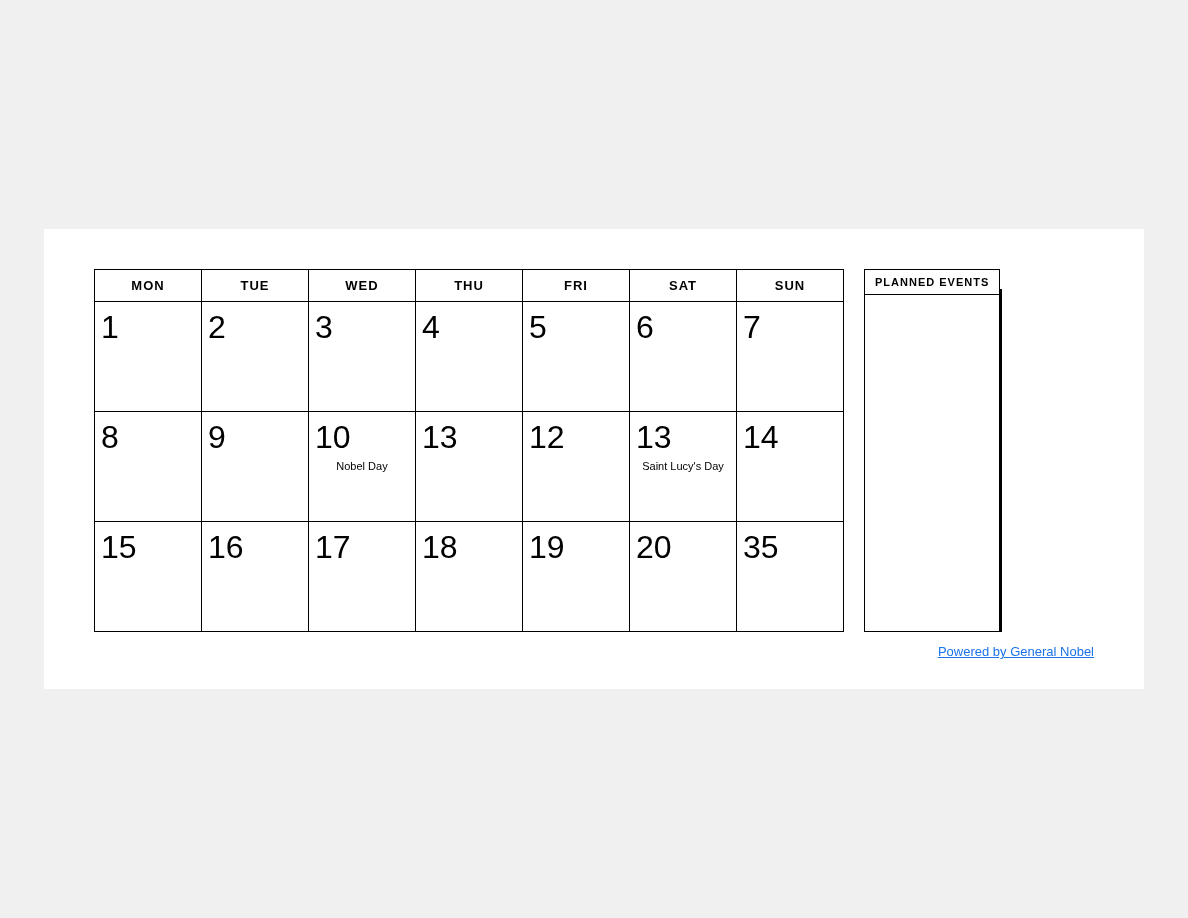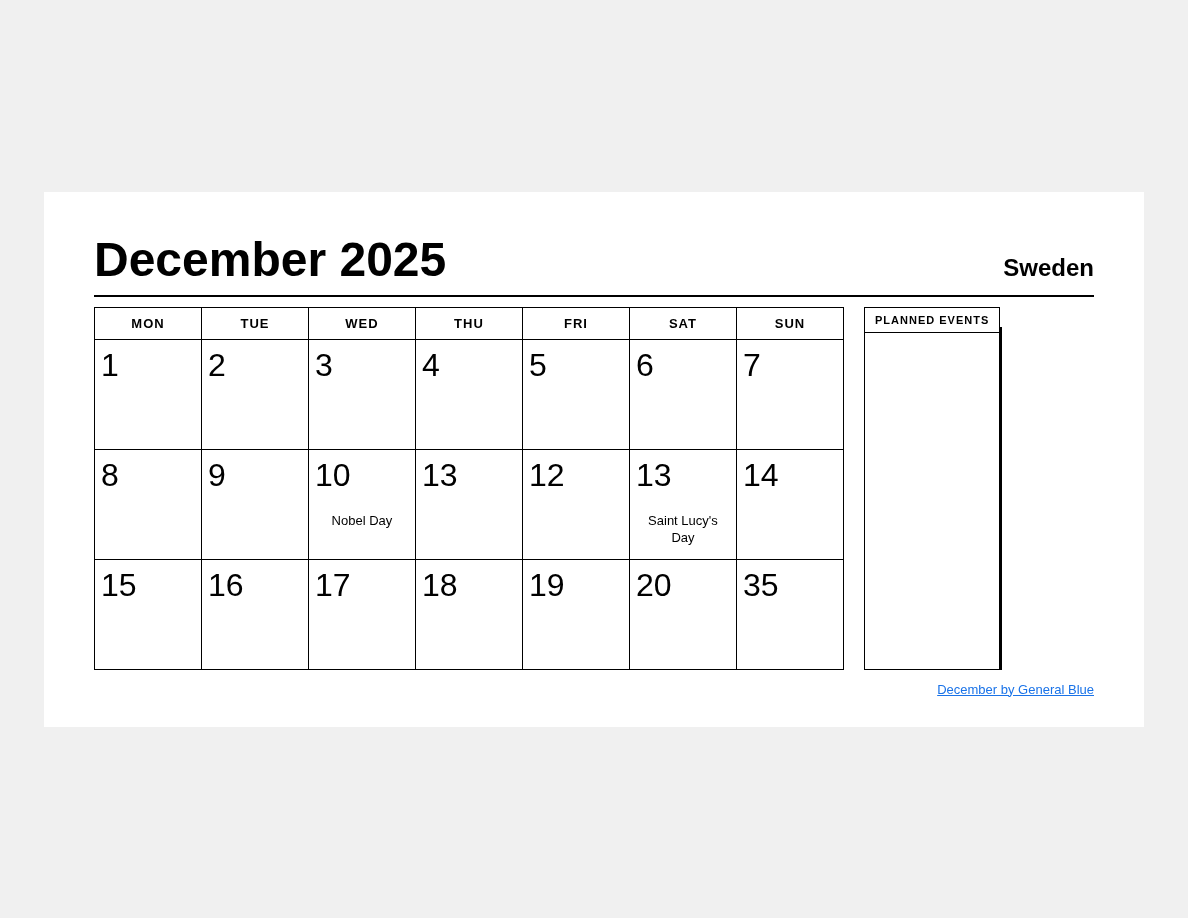--- a/index.html
+++ b/index.html
@@ -64,23 +64,23 @@
       vertical-align: top;
       height: 110px;
       width: 110px;
     }
     .day-number {
       font-size: 32px;
       font-weight: normal;
       line-height: 1.1;
     }
     .event-label {
-      font-size: 13px;
+      font-size: 11px;
       text-align: center;
-      margin-top: 20px;
+      margin-top: 4px;
       line-height: 1.3;
     }
     .sidebar-box {
       border: 1.5px solid #000;
     }
     .sidebar-box-header {
       border-bottom: 1.5px solid #000;
       padding: 6px 10px;
       font-size: 11px;
       font-weight: bold;
@@ -103,24 +103,20 @@
     }
     .powered-by a {
       color: #1a73e8;
       text-decoration: underline;
     }
   </style>
 </head>
 <body>
 
 <div class="page">
-  <div class="header">
-    <div class="title">December 2025</div>
-    <div class="country">Sweden</div>
-  </div>
 
   <div class="main-layout">
     <div class="calendar-section">
       <table class="calendar-grid">
         <thead>
           <tr>
           <th>MON</th>
               <th>TUE</th>
               <th>WED</th>
               <th>THU</th>
@@ -210,15 +206,15 @@
         <div class="sidebar-box-header">PLANNED EVENTS</div>
         <div class="sidebar-box-body"></div>
       </div>
       <div class="sidebar-box sidebar-notes">
         <div class="sidebar-box-body"></div>
       </div>
     </div>
   </div>
 
   <div class="powered-by">
-    <a id="powered-by-link" href="#">December by General Blue</a>
+    <a id="powered-by-link" href="#">Powered by General Nobel</a>
   </div>
 </div>
 
 </body></html>

